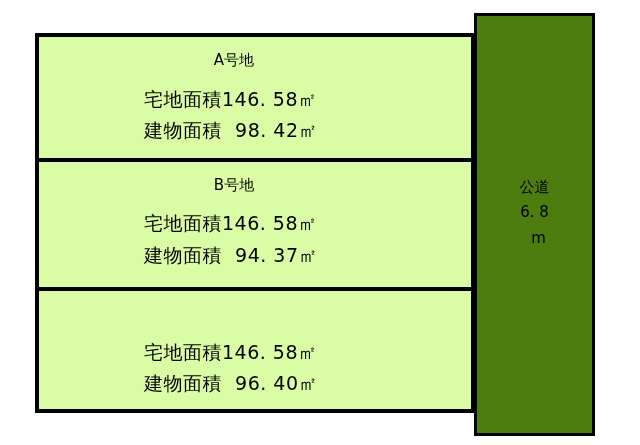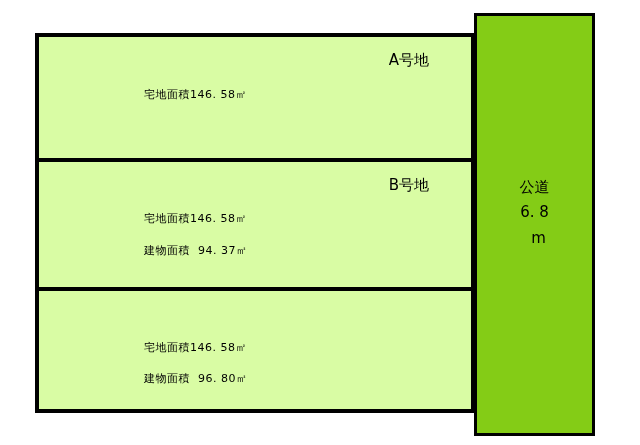--- a/index.html
+++ b/index.html
@@ -4,42 +4,43 @@
 <style>
   html, body { margin:0; padding:0; background:#ffffff; }
   body { width:640px; height:445px; position:relative; overflow:hidden;
          font-family:"DejaVu Sans", "Liberation Sans", sans-serif; color:#000; }
   .lots { position:absolute; left:35px; top:33px; width:440px; height:380px;
           box-sizing:border-box; border:4px solid #000; background:#d9fca4; }
   .lot { position:absolute; left:0; width:432px; box-sizing:border-box; }
   .lot.a { top:0; height:121px; }
   .lot.b { top:121px; height:113px; border-top:4px solid #000; }
   .lot.c { top:250px; height:122px; border-top:4px solid #000; }
-  .lot-title { position:absolute; left:0; width:390px; text-align:right; font-size:15px; }
-  .lot-line { position:absolute; left:105px; font-size:11px; white-space:pre; letter-spacing:0.5px; }
+  .lot-title { position:absolute; left:0; width:390px; text-align:center; font-size:15px; }
+  .lot-line { position:absolute; left:105px; font-size:19px; white-space:pre; letter-spacing:0.5px; }
   .road { position:absolute; left:474px; top:13px; width:121px; height:423px;
-          box-sizing:border-box; border:3px solid #000; background:#84cc16; }
+          box-sizing:border-box; border:3px solid #000; background:#4d7c0f; }
   .road-text { position:absolute; left:0; width:115px; text-align:center; font-size:15px; }
 </style>
 </head>
 <body>
 
 <div class="lots">
   <div class="lot a">
     <div class="lot-title" style="top:14px">A号地</div>
     <div class="lot-line" style="top:50px">宅地面積146. 58㎡</div>
+    <div class="lot-line" style="top:81px">建物面積  98. 42㎡</div>
   </div>
   <div class="lot b">
     <div class="lot-title" style="top:14px">B号地</div>
     <div class="lot-line" style="top:49px">宅地面積146. 58㎡</div>
     <div class="lot-line" style="top:81px">建物面積  94. 37㎡</div>
   </div>
   <div class="lot c">
     <div class="lot-line" style="top:49px">宅地面積146. 58㎡</div>
-    <div class="lot-line" style="top:80px">建物面積  96. 80㎡</div>
+    <div class="lot-line" style="top:80px">建物面積  96. 40㎡</div>
   </div>
 </div>
 
 <div class="road">
   <div class="road-text" style="top:162px">公道</div>
   <div class="road-text" style="top:187px">6. 8</div>
   <div class="road-text" style="top:213px; padding-left:8px; box-sizing:border-box;">m</div>
 </div>
 
 </body></html>

